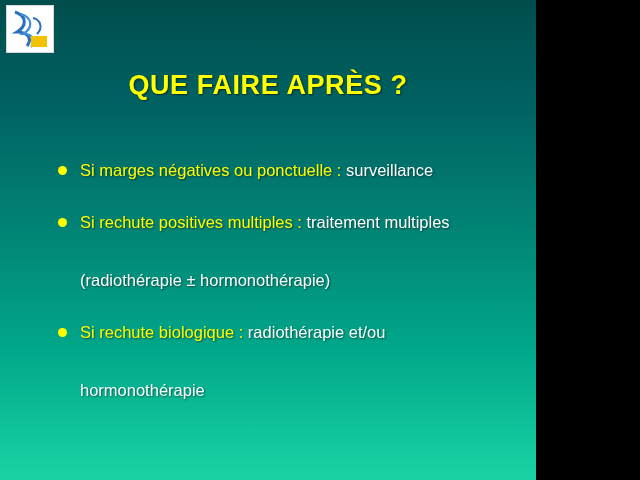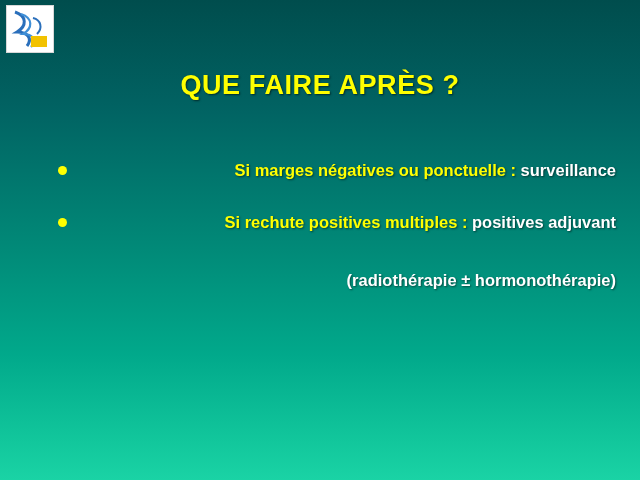--- a/index.html
+++ b/index.html
@@ -8,21 +8,21 @@
     background: #000;
   }
   body {
     width: 640px;
     height: 480px;
     overflow: hidden;
     font-family: "Liberation Sans", sans-serif;
   }
   .slide {
     position: relative;
-    width: 640px;
+    width: 536px;
     height: 480px;
     background: linear-gradient(180deg, #004d4d 0%, #016262 22%, #018a78 52%, #01a98b 74%, #12c79c 92%, #1ad3a5 100%);
     overflow: hidden;
   }
   .logo {
     position: absolute;
     left: 6px;
     top: 5px;
     width: 48px;
     height: 48px;
@@ -50,24 +50,23 @@
     left: 54px;
     right: 24px;
     top: 158px;
   }
   .bullet {
     position: relative;
     padding-left: 26px;
     margin-bottom: 26px;
     color: #ffffff;
     font-size: 16.5px;
-    font-weight: bold;
+    font-weight: normal;
     line-height: 1.55;
     text-shadow: 1px 1px 2px rgba(0,0,0,0.5);
-    text-align: right;
   }
   .bullet .dot {
     position: absolute;
     left: 4px;
     top: 8px;
     width: 9px;
     height: 9px;
     border-radius: 50%;
     background: #ffff00;
   }
@@ -99,19 +98,24 @@
 
   <div class="bullets">
 
     <div class="bullet">
       <span class="dot"></span>
       <span class="hl">Si marges négatives ou ponctuelle :</span><span> surveillance</span>
     </div>
 
     <div class="bullet">
       <span class="dot"></span>
-      <span class="hl">Si rechute positives multiples :</span><span> positives adjuvant</span>
+      <span class="hl">Si rechute positives multiples :</span><span> traitement multiples</span>
       <span class="cont">(radiothérapie ± hormonothérapie)</span>
     </div>
 
+    <div class="bullet">
+      <span class="dot"></span>
+      <span class="hl">Si rechute biologique :</span><span> radiothérapie et/ou</span>
+      <span class="cont">hormonothérapie</span>
+    </div>
 
   </div>
 </div>
 
 </body></html>

